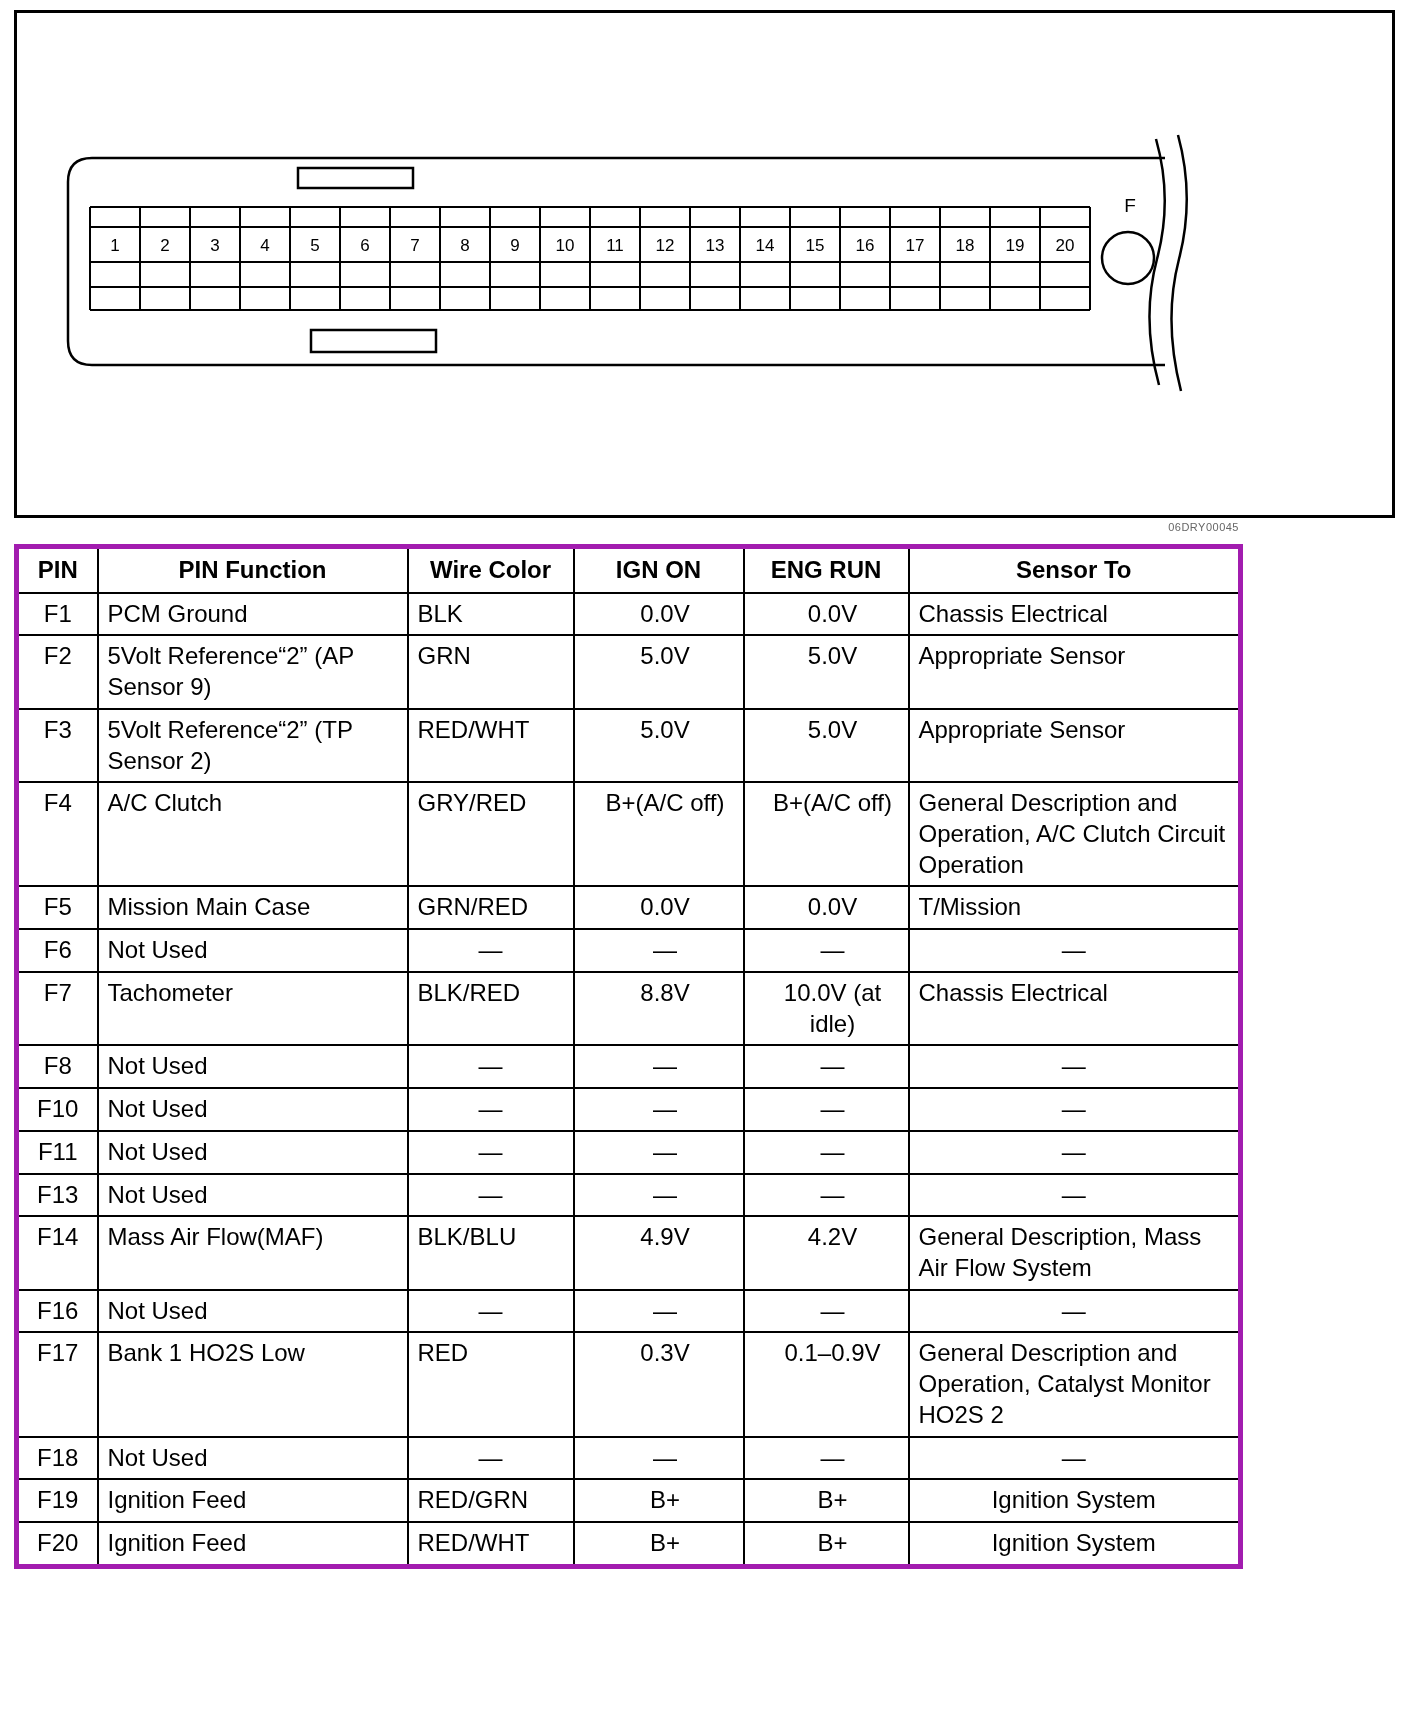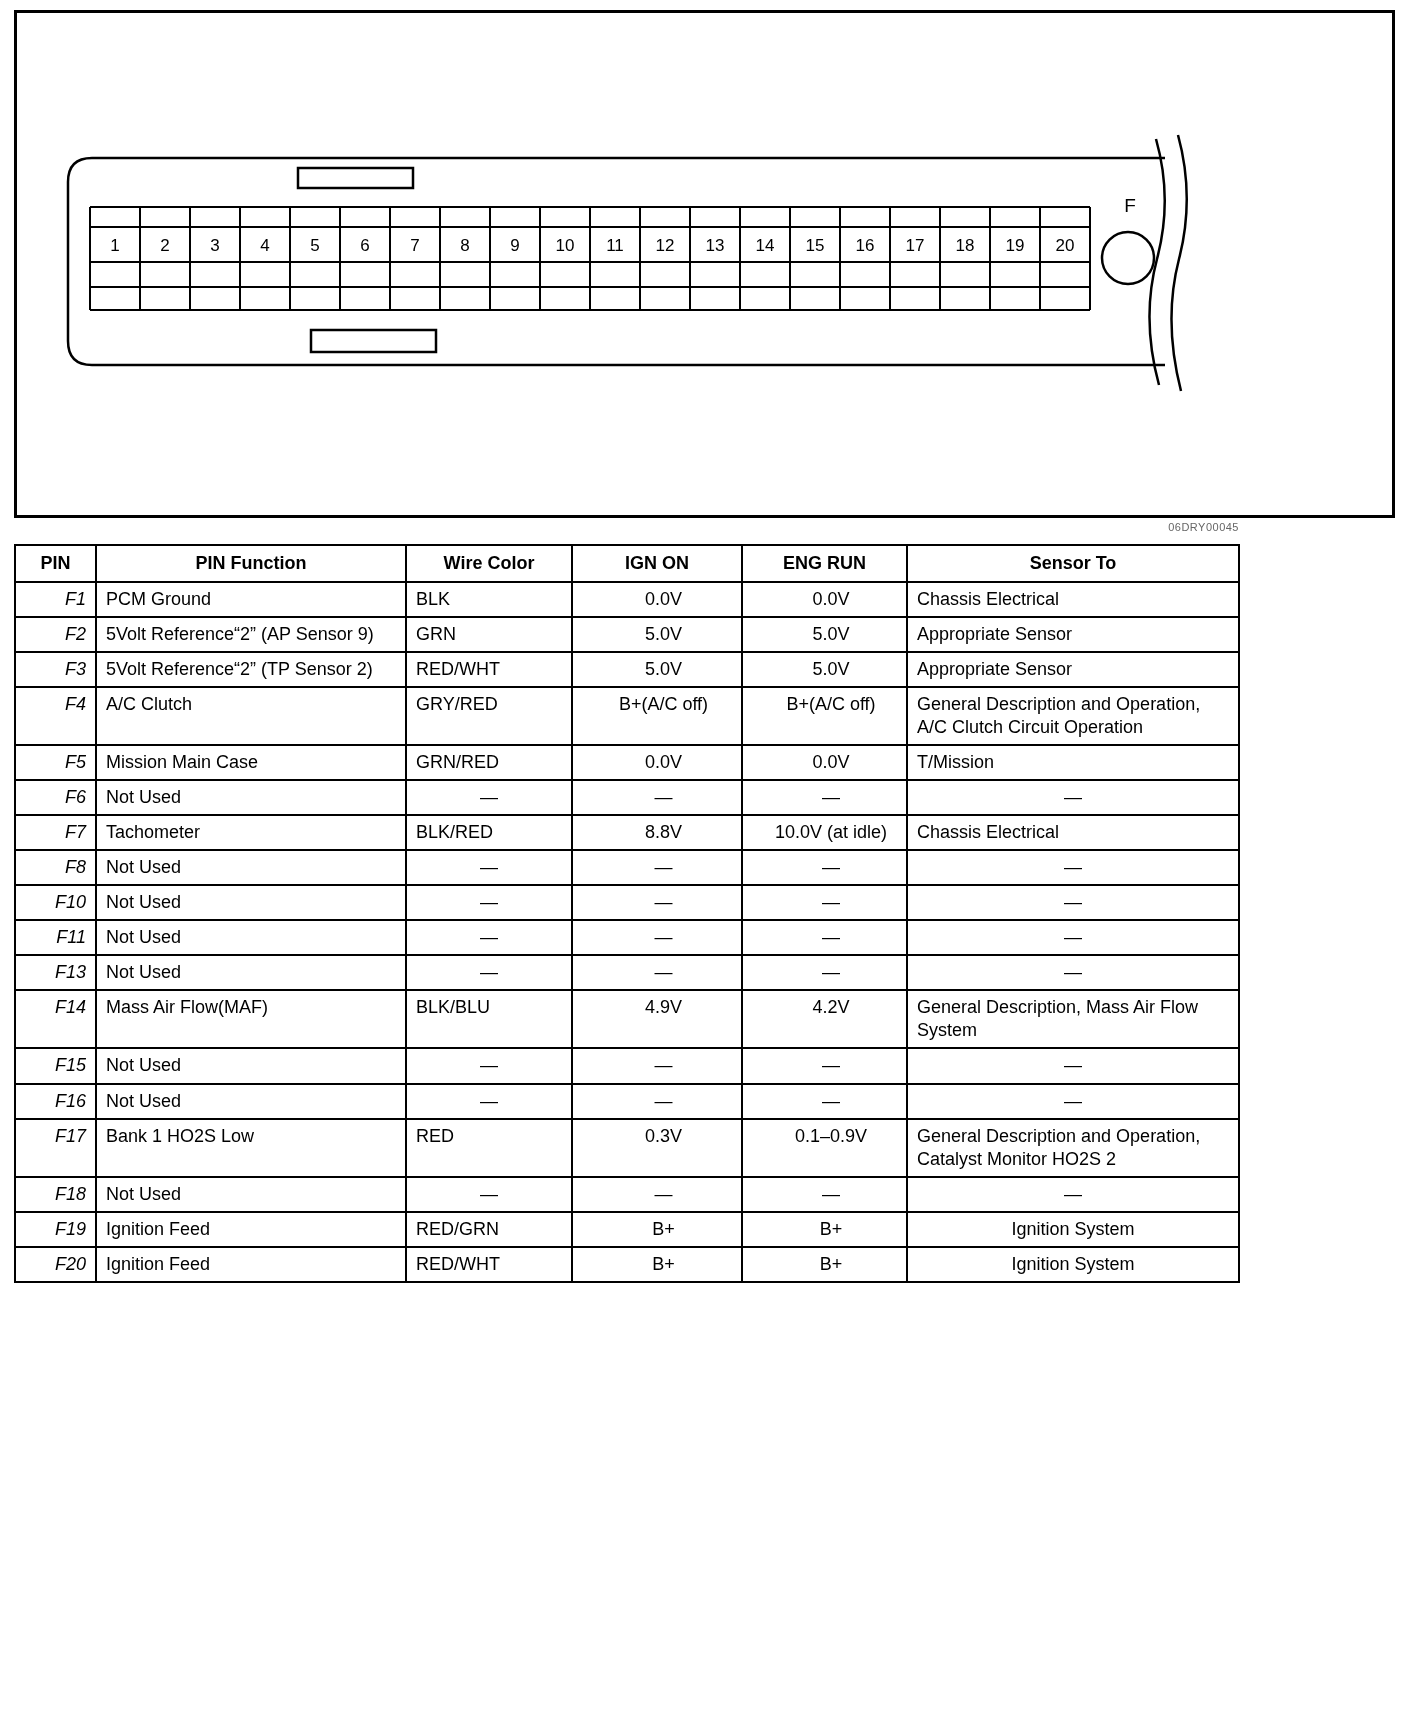--- a/index.html
+++ b/index.html
@@ -24,38 +24,38 @@
     color: #666;
     letter-spacing: 0.5px;
     text-align: right;
   }
 
   table.pin-table {
     border-collapse: collapse;
     margin: 26px 0 0 14px;
     width: 1224px;
     table-layout: fixed;
-    font-size: 18px;
+    font-size: 24px;
     line-height: 1.28;
-    border: 2px solid #a21caf;
+    border: 5px solid #a21caf;
   }
   .pin-table th, .pin-table td {
     border: 2.5px solid #000;
     padding: 5px 9px;
     vertical-align: top;
     overflow: hidden;
   }
   .pin-table thead th {
     text-align: center;
     font-weight: bold;
     padding: 6px 4px;
   }
   .pin-table td.c { text-align: center; }
   .pin-table td.bold { font-weight: normal; }
-  .pin-table td:nth-child(1) { text-align: right; font-style: italic; }
+  .pin-table td:nth-child(1) { text-align: center; }
   .pin-table td:nth-child(4), .pin-table td:nth-child(5) {
     padding-left: 22px; padding-right: 9px;
   }
 </style>
 </head>
 <body>
 
 <div>
 
   <div class="figure-wrap">
@@ -239,28 +239,20 @@
         </tr>
         <tr>
           <td class="c">F14</td>
           <td>Mass Air Flow(MAF)</td>
           <td>BLK/BLU</td>
           <td class="c">4.9V</td>
           <td class="c">4.2V</td>
           <td>General Description, Mass Air Flow System</td>
         </tr>
         <tr>
-          <td class="c">F15</td>
-          <td>Not Used</td>
-          <td class="c">—</td>
-          <td class="c">—</td>
-          <td class="c">—</td>
-          <td class="c">—</td>
-        </tr>
-        <tr>
           <td class="c">F16</td>
           <td>Not Used</td>
           <td class="c">—</td>
           <td class="c">—</td>
           <td class="c">—</td>
           <td class="c">—</td>
         </tr>
         <tr>
           <td class="c">F17</td>
           <td>Bank 1 HO2S Low</td>

